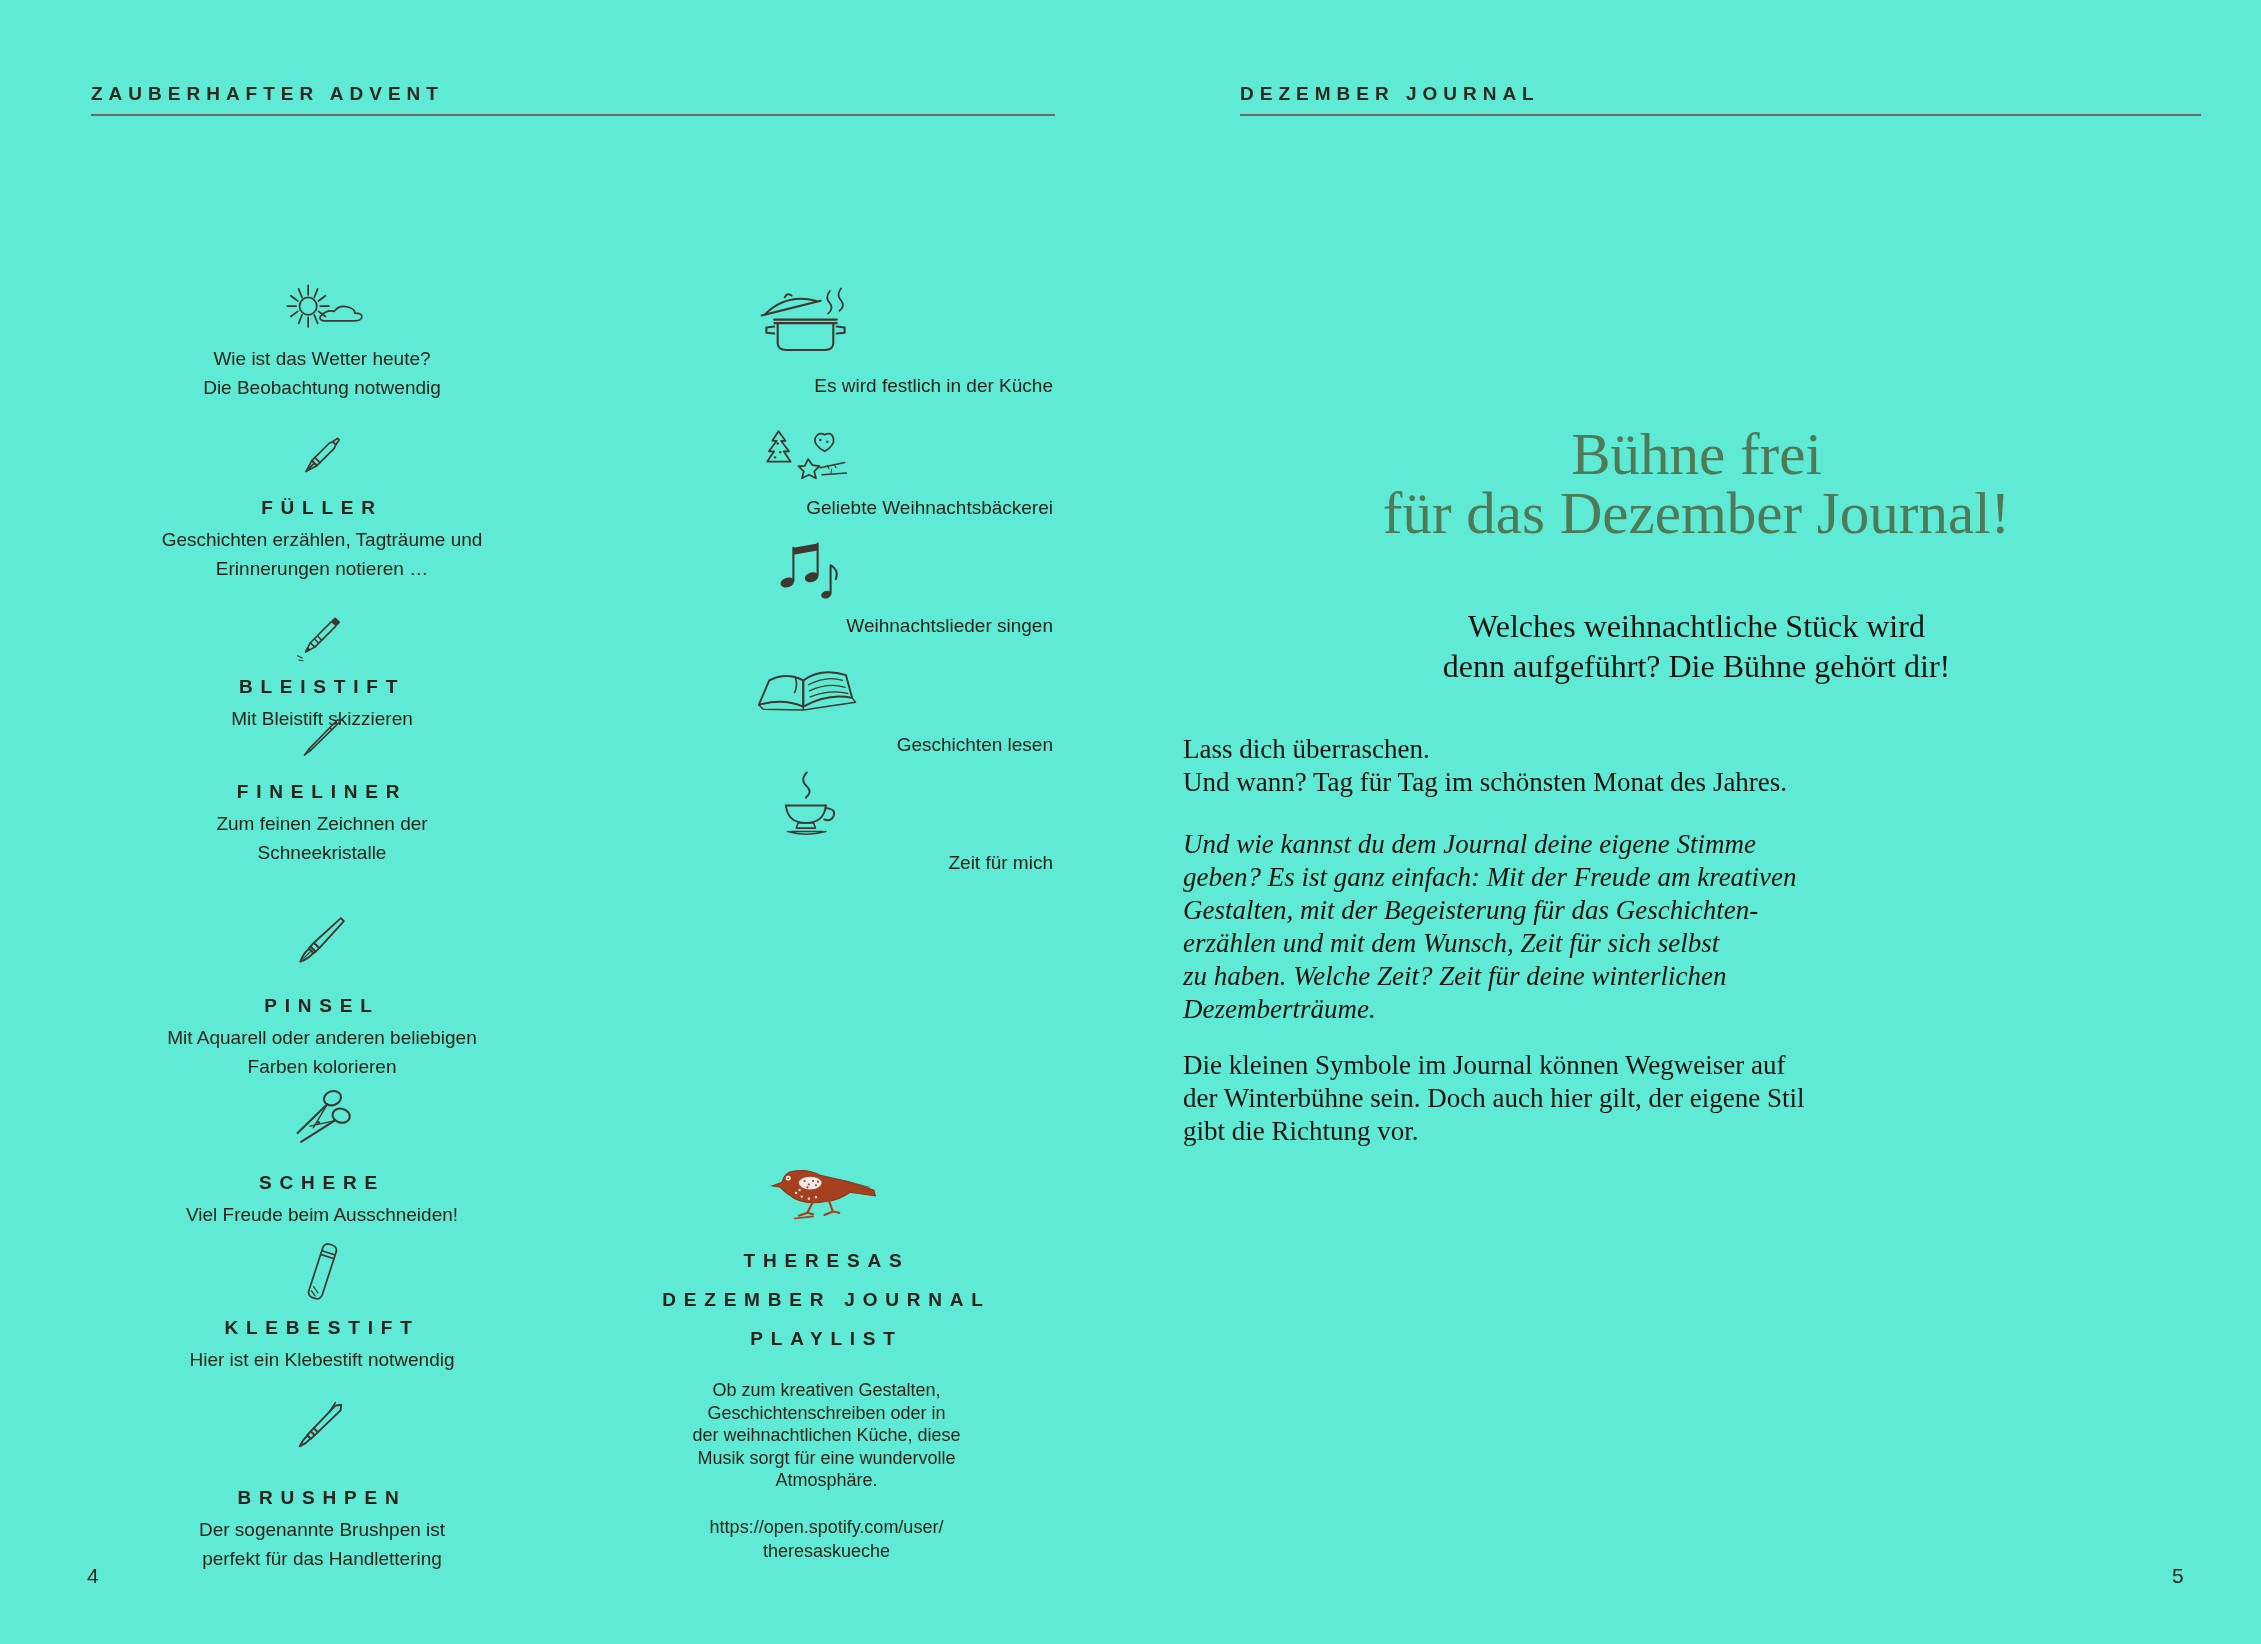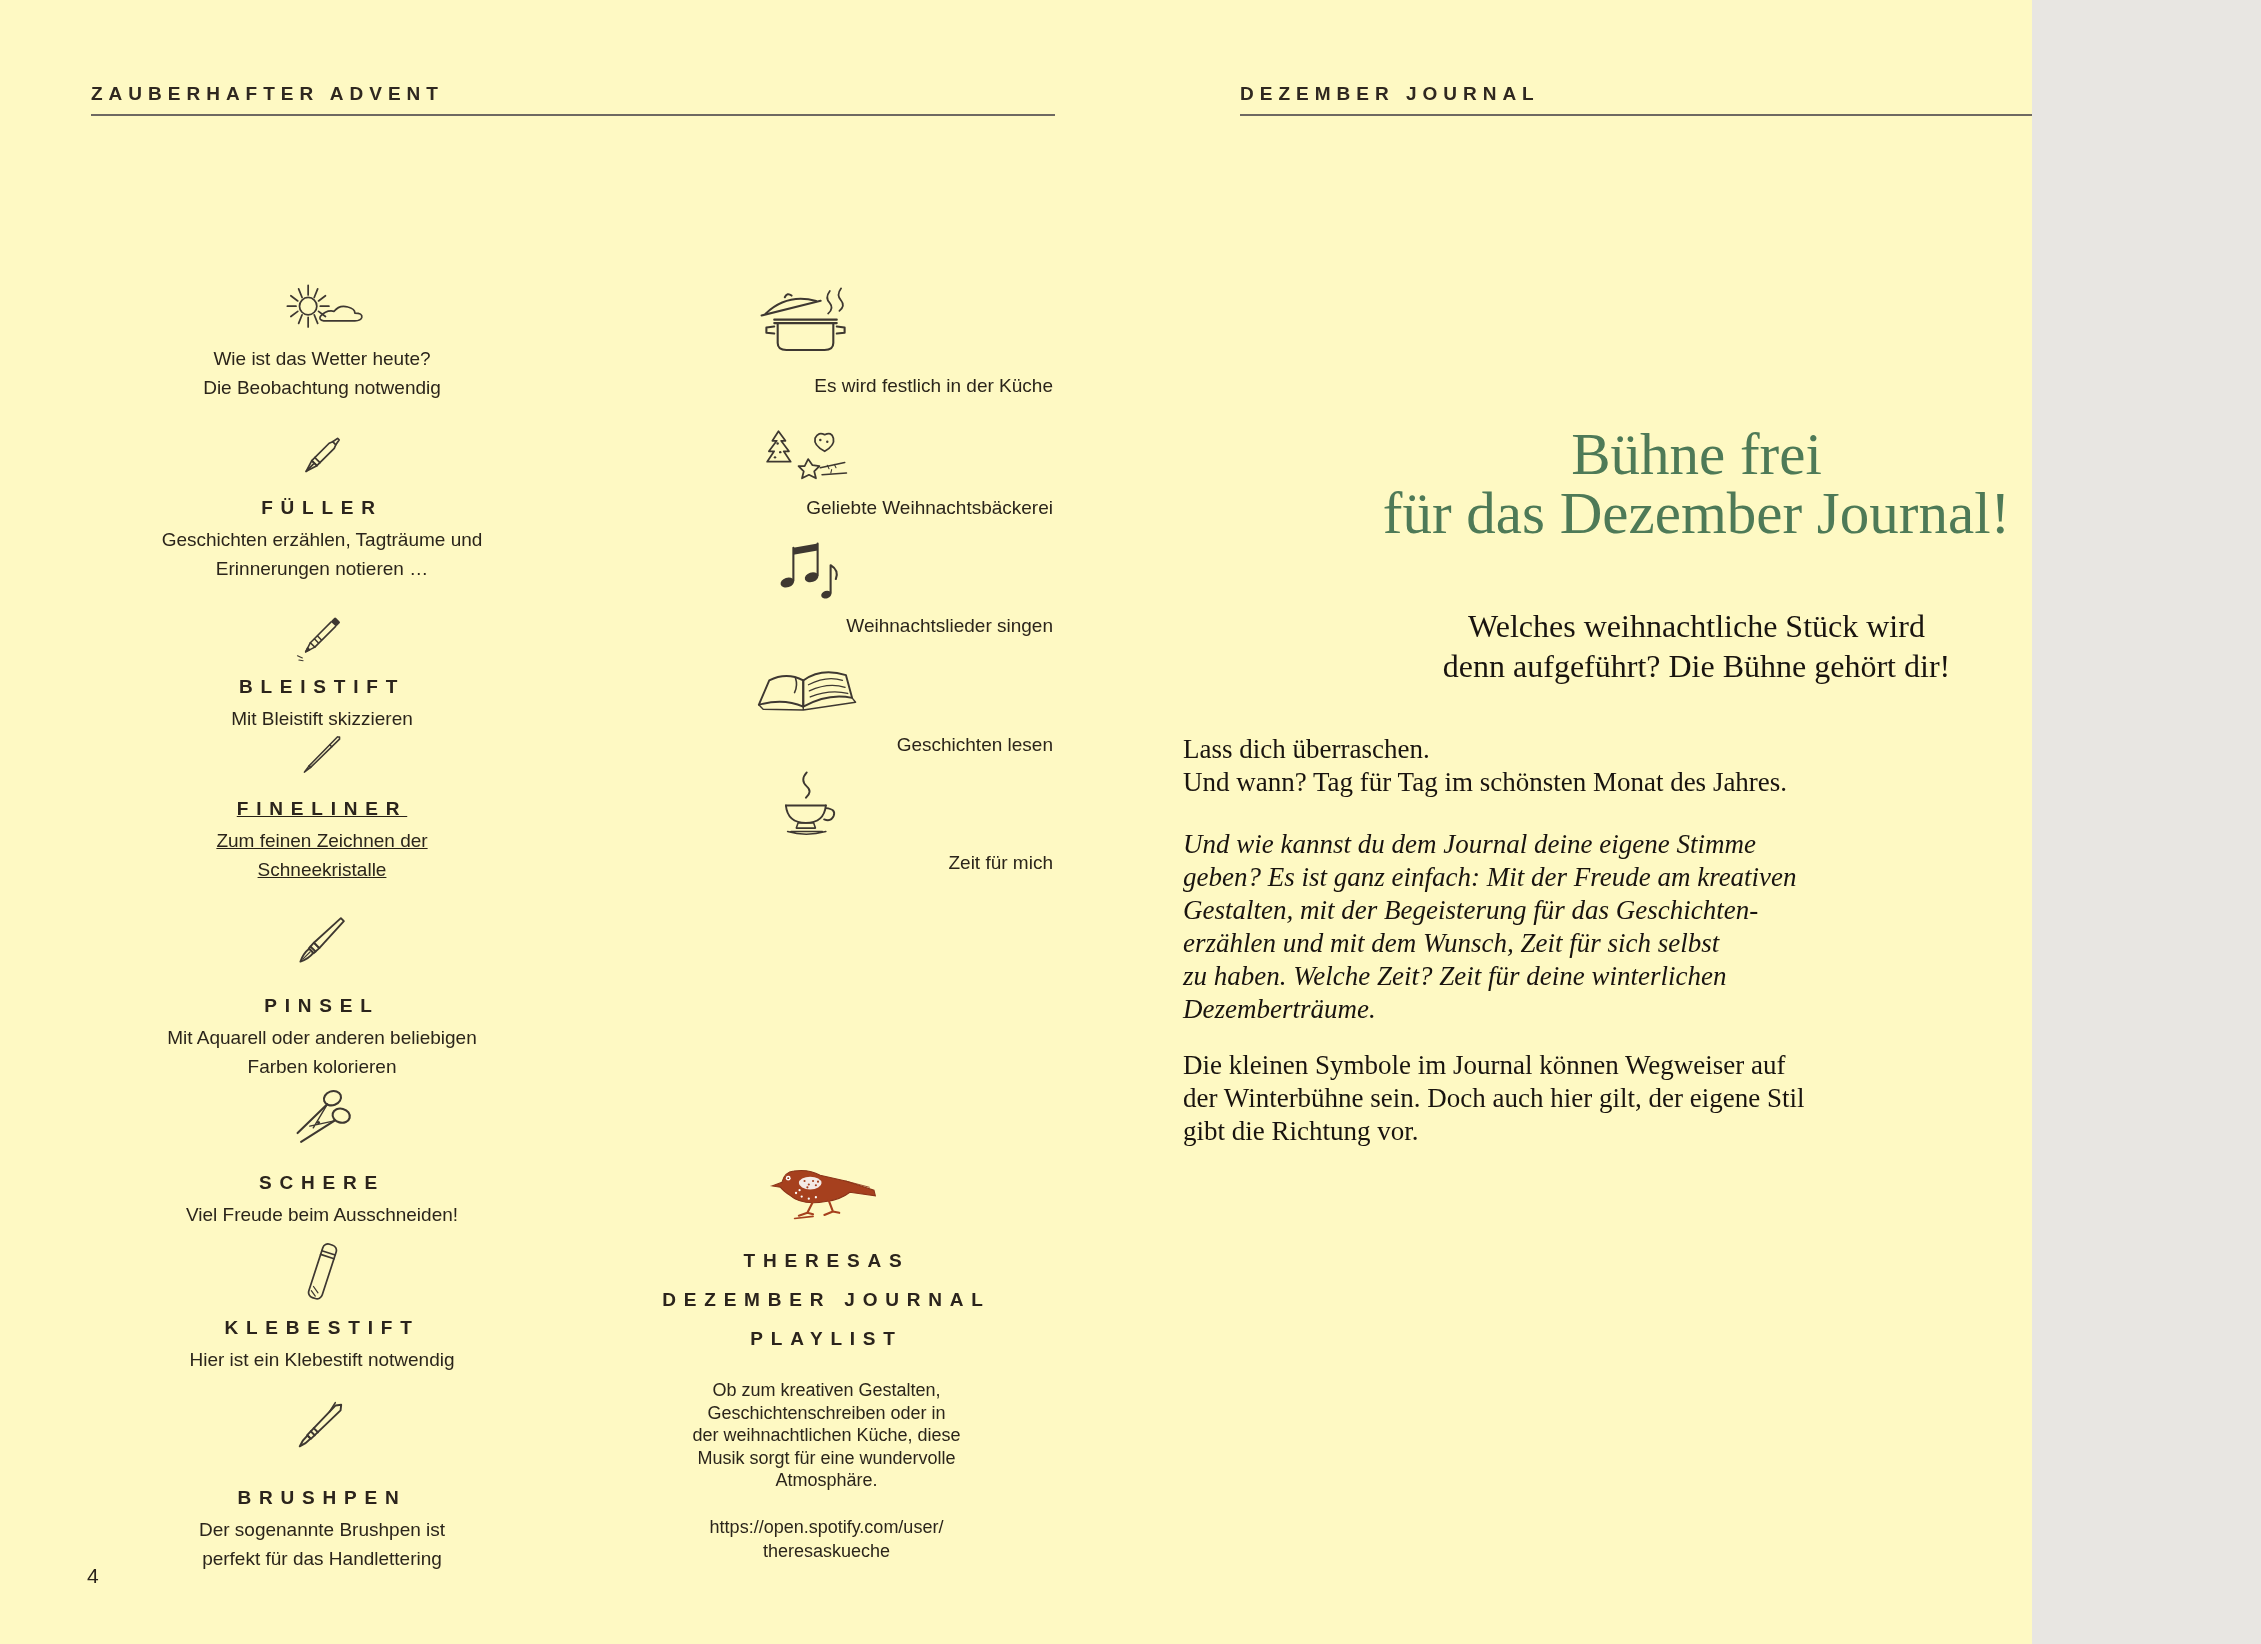--- a/index.html
+++ b/index.html
@@ -1,16 +1,16 @@
 <!DOCTYPE html>
 <html style="font-size:14px"><head>
 <meta charset="utf-8">
 <style>
   html,body{margin:0;padding:0;background:#e8e6e2;}
-  .canvas{position:relative;width:2032px;height:1644px;background:#fef9c3;overflow:hidden;
+  .canvas{position:relative;width:2261px;height:1644px;background:#5eead4;overflow:hidden;
           font-family:"Liberation Sans",sans-serif;color:#282218;}
   .page{position:absolute;top:0;height:1644px;}
   #page-left{left:0;width:1131px;}
   #page-right{left:1131px;width:1130px;}
 
   .running-head{position:absolute;font-size:19px;font-weight:600;letter-spacing:6px;
                 color:#2f2820;white-space:nowrap;}
   .head-rule{position:absolute;height:1.7px;background:#6e6962;}
 
   .tool-item{position:absolute;left:61px;width:522px;text-align:center;}
@@ -87,21 +87,21 @@
             <path d="M34,41 L34,49 M40,41 L40,49"></path>
             <rect x="68" y="39.5" width="9" height="11" rx="2" fill="#3e3831" stroke="none"></rect>
           </g>
           <path d="M10,74 l7,3 M12,80 l6,1" stroke-width="1.6"></path>
         </svg>
       </span>
       <div class="tool-title">BLEISTIFT</div>
       <div class="caption">Mit Bleistift skizzieren</div>
     </div>
 
-    <div class="tool-item" style="top:719px;text-decoration:underline;">
+    <div class="tool-item" style="top:702px;">
       <span class="icon-box" style="height:70px;margin-bottom:7px;">
         <svg width="73" height="70" viewBox="0 0 90 90" fill="none" stroke="#3e3831" stroke-width="2" stroke-linecap="round" stroke-linejoin="round">
           <g transform="rotate(-45 45 45)">
             <path d="M12,45 L22,43.6 L22,46.4 Z"></path>
             <path d="M22,43.6 L74,43 M22,46.4 L74,47 M74,43 L76,45 L74,47"></path>
             <path d="M60,43.2 L60,46.8"></path>
           </g>
         </svg>
       </span>
       <div class="tool-title">FINELINER</div>

